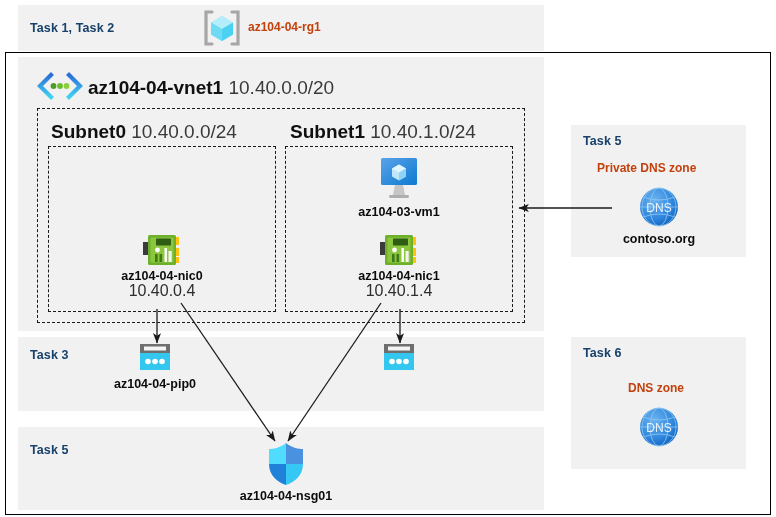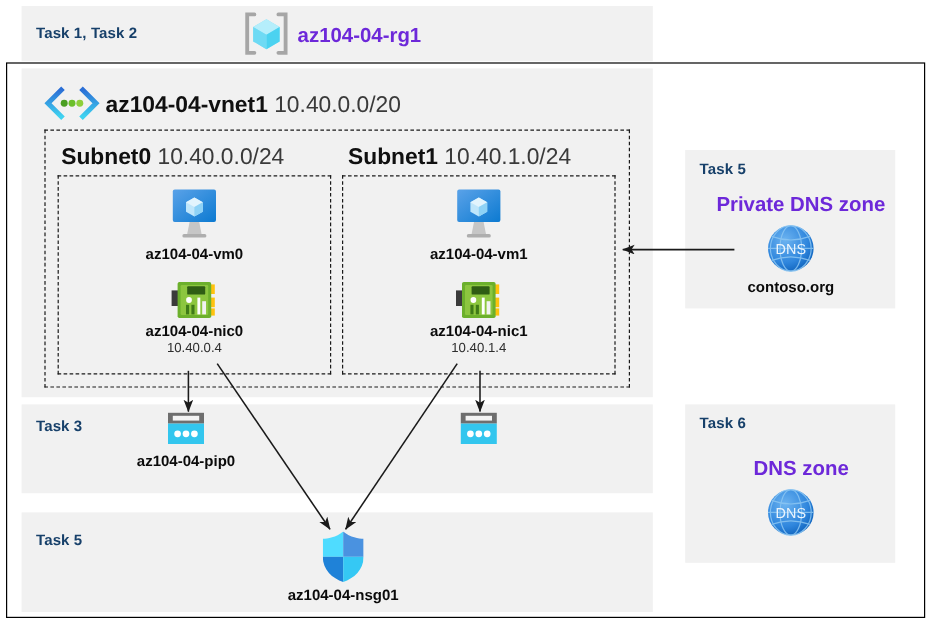--- a/index.html
+++ b/index.html
@@ -34,29 +34,29 @@
 
   
   .dashed{position:absolute;border:1.5px dashed #1a1a1a;box-sizing:border-box;}
 
   
   .node{position:absolute;text-align:center;}
   .node .cap{
     font-size:12.5px;font-weight:bold;color:#0b0b0b;white-space:nowrap;
     margin-top:2px;line-height:14px;
   }
-  .node .sub{font-size:11px;font-weight:normal;color:#2e2e2e;line-height:15px;}
+  .node .sub{font-size:16px;font-weight:normal;color:#2e2e2e;line-height:15px;}
 
   
   .ico{display:block;margin:0 auto;}
 
   
   .arrows{position:absolute;left:0;top:0;width:776px;height:517px;pointer-events:none;}
   .big-title{
-    position:absolute;font-size:17px;font-weight:bold;color:#6d28d9;white-space:nowrap;
+    position:absolute;font-size:12px;font-weight:bold;color:#c2410c;white-space:nowrap;
   }
 </style>
 </head>
 <body>
 
 <div class="canvas">
 
   <div class="panel" style="left:18px;top:5px;width:526px;height:46px;"></div>
   <div class="task-label" style="left:30px;top:21px;">Task 1, Task 2</div>
 
@@ -95,39 +95,20 @@
     <b>az104-04-vnet1</b><span>&nbsp;</span><span class="dim">10.40.0.0/20</span>
   </div>
 
   <div class="dashed" style="left:37px;top:108px;width:488px;height:215px;"></div>
 
   <div class="hdr" style="left:51px;top:121px;">
     <b>Subnet0</b><span>&nbsp;</span><span class="dim">10.40.0.0/24</span>
   </div>
   <div class="dashed" style="left:48px;top:146px;width:228px;height:166px;"></div>
 
-  <div class="node" style="left:100px;top:155px;width:124px;">
-    <div>
-      <svg class="ico" width="52" height="48" viewBox="0 0 52 48">
-        <defs>
-          <linearGradient id="vmg0" x1="0" y1="0" x2="1" y2="1">
-            <stop offset="0%" stop-color="#5aa2e8"></stop>
-              <stop offset="100%" stop-color="#0c7ad1"></stop>
-          </linearGradient>
-        </defs>
-        <rect x="8" y="3" width="36" height="27" rx="1.6" fill="url(#vmg0)"></rect>
-        <polygon points="26,9.5 33,13.5 33,21.5 26,25.5 19,21.5 19,13.5" fill="#bfe6fb"></polygon>
-        <polygon points="26,9.5 33,13.5 26,17.5 19,13.5" fill="#e2f4fd"></polygon>
-        <polygon points="26,17.5 33,13.5 33,21.5 26,25.5" fill="#8ed2f6"></polygon>
-        <path d="M22 30 L30 30 L32 40 L20 40 Z" fill="#c6c6c6"></path>
-        <rect x="16" y="40" width="20" height="3" rx="1.4" fill="#aeaeae"></rect>
-      </svg>
-    </div>
-    <div class="cap">az104-04-vm0</div>
-  </div>
 
   <div class="node" style="left:100px;top:233px;width:124px;">
     <div>
       <svg class="ico" width="44" height="34" viewBox="0 0 44 34">
         <rect x="3" y="9" width="6" height="13" fill="#3b3b3b"></rect>
         <rect x="33" y="4" width="6" height="8" fill="#ffc20e"></rect>
         <rect x="33" y="15" width="6" height="8" fill="#ffc20e"></rect>
         <rect x="33" y="24" width="6" height="6" fill="#ffc20e"></rect>
         <rect x="8" y="2" width="28" height="30" rx="1.5" fill="#6cb02c"></rect>
         <rect x="10.5" y="4.5" width="23" height="25" rx="1" fill="#8cc63f"></rect>
@@ -158,21 +139,21 @@
           </linearGradient>
         </defs>
         <rect x="8" y="3" width="36" height="27" rx="1.6" fill="url(#vmg1)"></rect>
         <polygon points="26,9.5 33,13.5 33,21.5 26,25.5 19,21.5 19,13.5" fill="#bfe6fb"></polygon>
         <polygon points="26,9.5 33,13.5 26,17.5 19,13.5" fill="#e2f4fd"></polygon>
         <polygon points="26,17.5 33,13.5 33,21.5 26,25.5" fill="#8ed2f6"></polygon>
         <path d="M22 30 L30 30 L32 40 L20 40 Z" fill="#c6c6c6"></path>
         <rect x="16" y="40" width="20" height="3" rx="1.4" fill="#aeaeae"></rect>
       </svg>
     </div>
-    <div class="cap">az104-04-vm1</div>
+    <div class="cap">az104-03-vm1</div>
   </div>
 
   <div class="node" style="left:337px;top:233px;width:124px;">
     <div>
       <svg class="ico" width="44" height="34" viewBox="0 0 44 34">
         <rect x="3" y="9" width="6" height="13" fill="#3b3b3b"></rect>
         <rect x="33" y="4" width="6" height="8" fill="#ffc20e"></rect>
         <rect x="33" y="15" width="6" height="8" fill="#ffc20e"></rect>
         <rect x="33" y="24" width="6" height="6" fill="#ffc20e"></rect>
         <rect x="8" y="2" width="28" height="30" rx="1.5" fill="#6cb02c"></rect>

